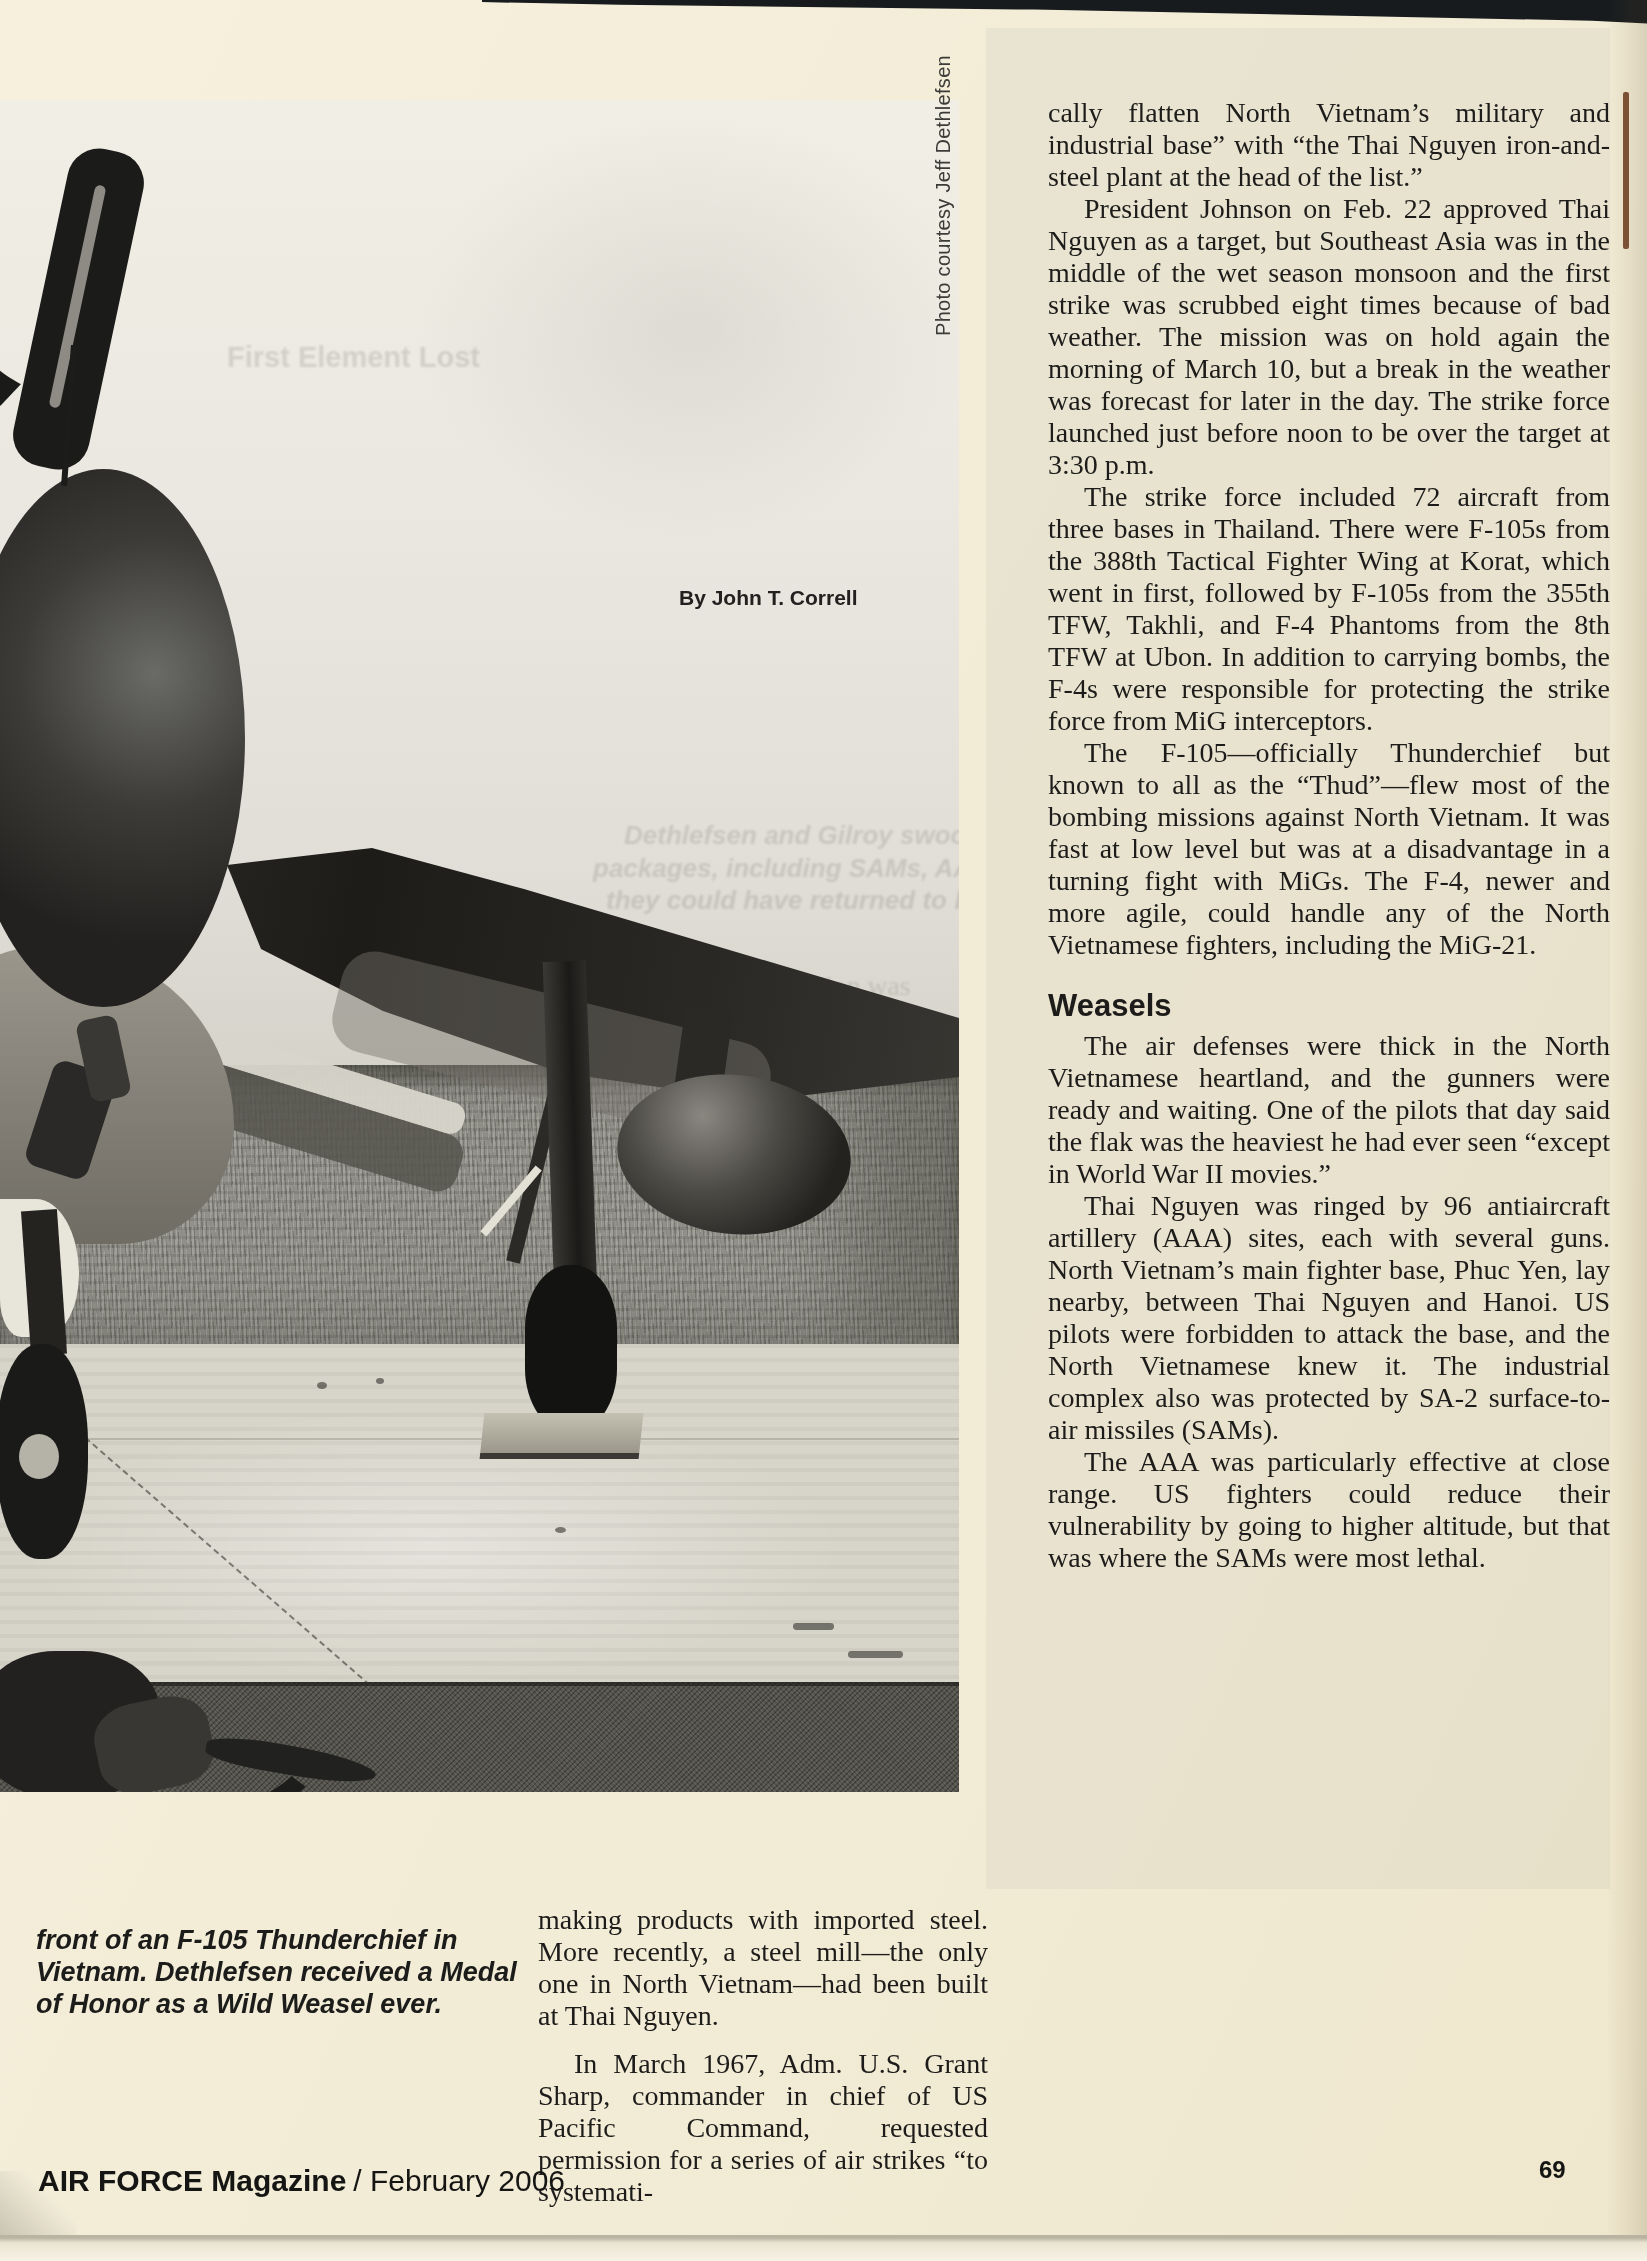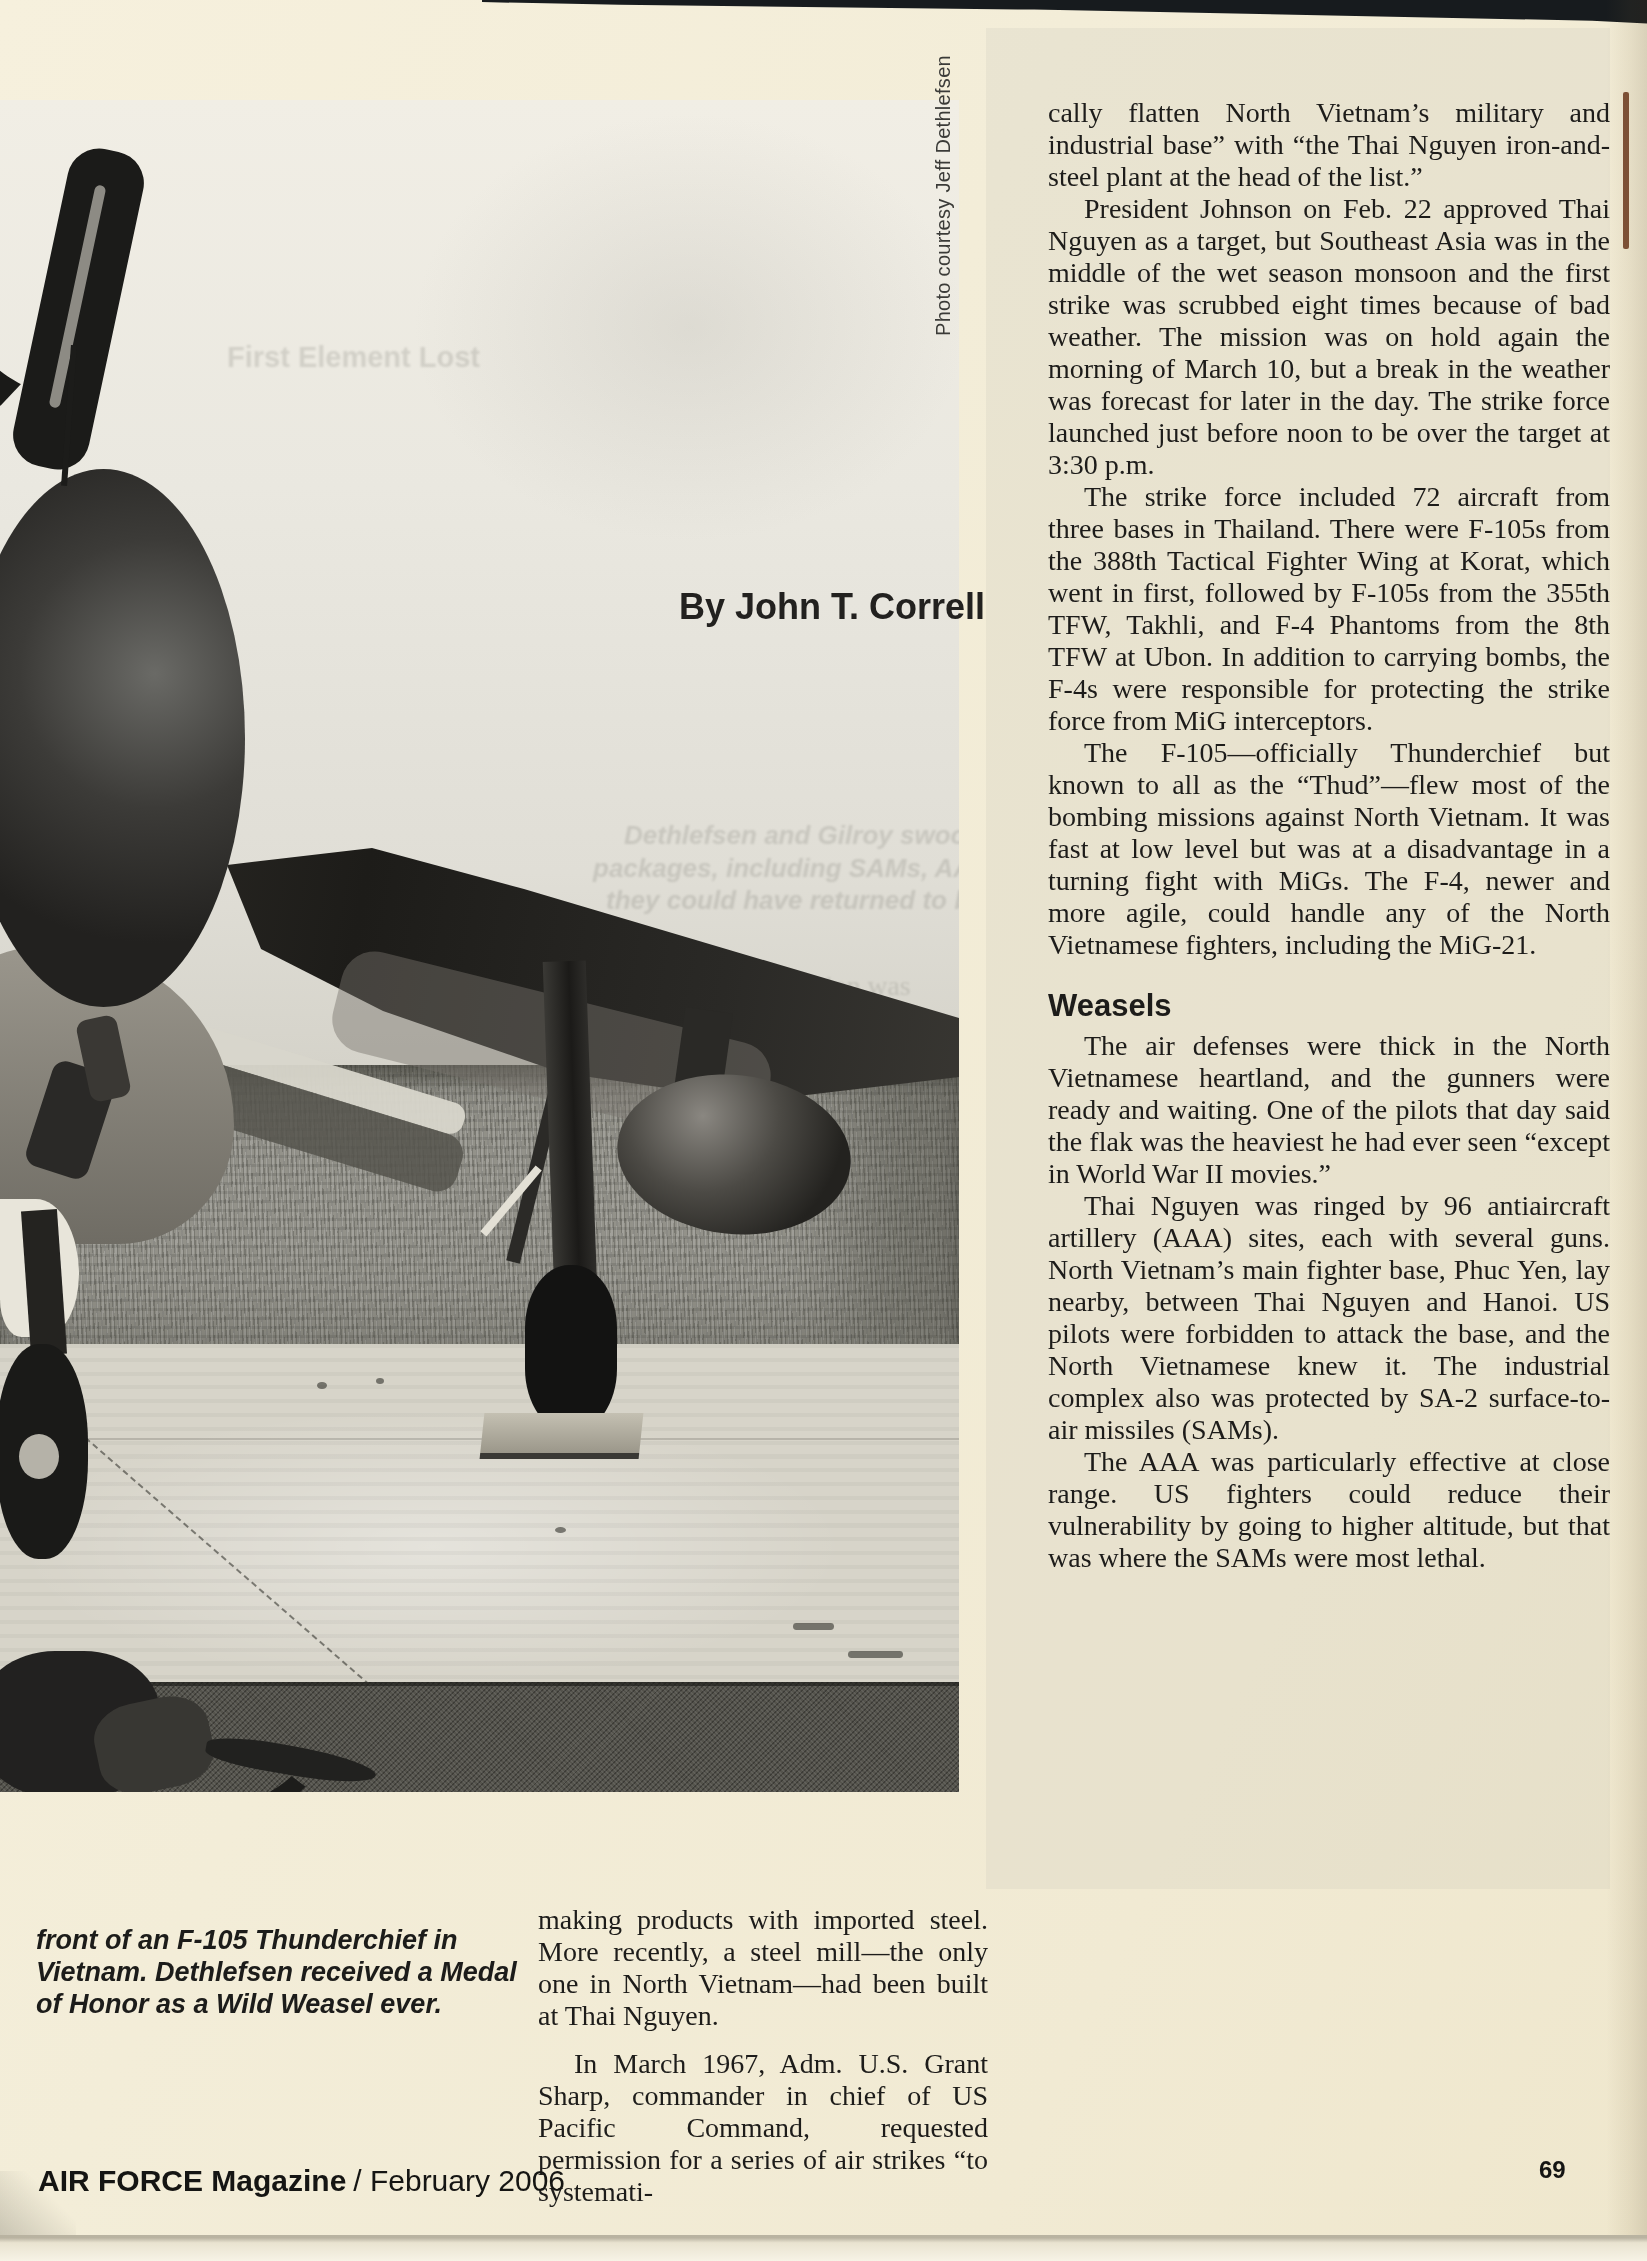--- a/index.html
+++ b/index.html
@@ -90,21 +90,21 @@
   .strapr{left:205px;top:1646px;width:172px;height:29px;background:#21211f;border-radius:50% 60% 60% 40%;
     transform:rotate(10deg);}
   .ghost{position:absolute;color:#4a4a42;opacity:.16;filter:blur(1px);white-space:nowrap;}
   .ghost.serif{font-family:"Liberation Serif",serif;font-size:27.6px;}
   .ghost.boldsans{font-family:"Liberation Sans",sans-serif;font-weight:bold;font-size:29px;}
   .ghost.capt{font-family:"Liberation Sans",sans-serif;font-weight:bold;font-style:italic;font-size:26px;}
   
   .credit{left:932px;top:336px;transform:rotate(-90deg);transform-origin:0 0;
     font-family:"Liberation Sans",sans-serif;font-size:20px;color:#3b3b38;letter-spacing:0.3px;white-space:nowrap;}
   .byline{left:679px;top:586px;font-family:"Liberation Sans",sans-serif;font-weight:bold;
-    font-size:36px;color:#22211f;}
+    font-size:21px;color:#22211f;}
   .col-right{left:1012px;top:97px;width:562px;font-size:28px;line-height:32px;text-align:justify;margin-left:36px;}
   .col-right p{margin:0;text-indent:36px;}
   .col-right p.first{text-indent:0;}
   .col-right h2{font-family:"Liberation Sans",sans-serif;font-size:31px;line-height:32px;
     margin:29px 0 8.3px 0;font-weight:bold;}
   .col-mid{left:522px;top:1888px;width:482px;font-size:28px;line-height:32px;text-align:justify;}
   .col-mid p{margin:16px;text-indent:36px;}
   .col-mid p.first{text-indent:0;}
   .caption{left:36px;top:1924px;font-family:"Liberation Sans",sans-serif;font-weight:bold;
     font-style:italic;font-size:27px;line-height:32px;color:#1c1c1a;}

